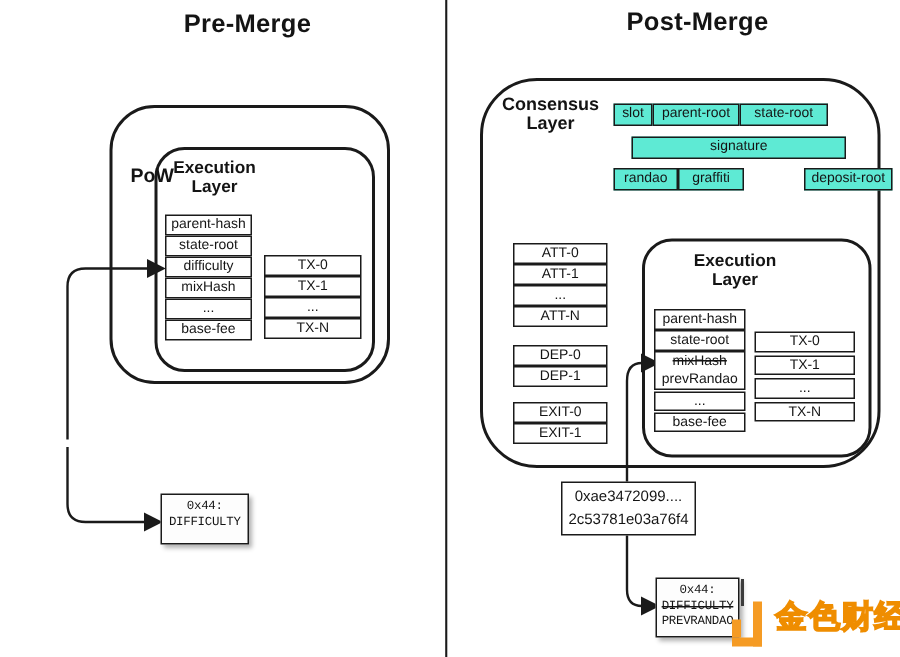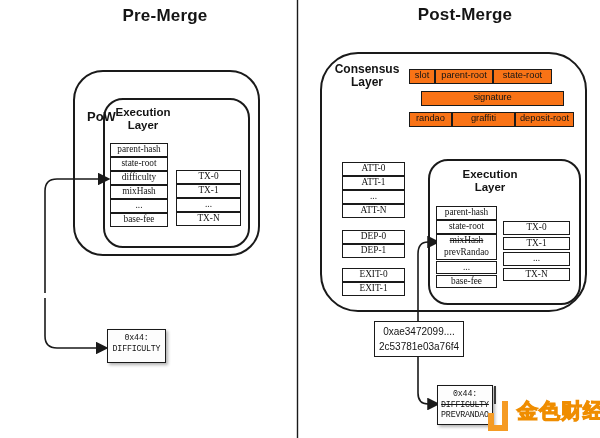--- a/index.html
+++ b/index.html
@@ -10,31 +10,31 @@
   }
   svg.overlay { position:absolute; left:0; top:0; z-index:1; }
   .ln { fill:none; stroke:var(--line,#1a1a1a); stroke-width:1.6; }
   .divider { stroke:var(--line,#1a1a1a); stroke-width:1.4; }
 
   .title { position:absolute; font-size:17px; font-weight:bold; text-align:center; z-index:2; letter-spacing:0.2px; }
   .rbox { position:absolute; border:2px solid var(--line,#1a1a1a); background:transparent; z-index:0; }
   .blabel { position:absolute; font-weight:bold; z-index:2; }
   .center2 { text-align:center; line-height:13px; }
 
-  .col { position:absolute; z-index:2;font-family:Liberation Serif, serif; }
+  .col { position:absolute; z-index:2; }
   .cell {
     border:1.5px solid var(--line,#1a1a1a); background:#fff; text-align:center;
     font-size:9.3px; height:13.5px; line-height:10px; margin-bottom:0.5px; overflow:hidden;
   }
   .cell.dbl { height:26px; line-height:11.5px; }
   .strike { text-decoration:line-through; }
 
   .crow { position:absolute; display:flex; z-index:2; }
   .ccell {
-    border:1.5px solid var(--line,#1a1a1a); background:#f97316; text-align:center;
+    border:1.5px solid var(--line,#1a1a1a); background:#5eead4; text-align:center;
     font-size:9.3px; height:15px; line-height:11.5px; overflow:hidden;
   }
 
   .valuebox {
     position:absolute; border:1.8px solid var(--line,#1a1a1a); background:#fff;
     text-align:center; z-index:3; overflow:hidden;
   }
   .slotbox {
     position:absolute; border:1.8px solid var(--line,#1a1a1a); background:#fdfdfd;
     text-align:center; z-index:3; font-family:"Liberation Mono", monospace;
@@ -108,22 +108,22 @@
   <div class="crow" style="left:409px; top:69px;">
     <div class="ccell" style="width:26px;">slot</div>
     <div class="ccell" style="width:58px;">parent-root</div>
     <div class="ccell" style="width:59px;">state-root</div>
   </div>
   <div class="crow" style="left:421px; top:91px;">
     <div class="ccell" style="width:143px;">signature</div>
   </div>
   <div class="crow" style="left:409px; top:112px;">
     <div class="ccell" style="width:43px;">randao</div>
-    <div class="ccell" style="width:63px;">graffiti</div>
-    <div class="ccell" style="width:59px;">deposit-root</div>
+    <div class="ccell" style="width:44px;">graffiti</div>
+    <div class="ccell" style="width:59px;margin-left:40px;">deposit-root</div>
   </div>
 
   <div class="col" style="left:342px; top:162px; width:63px;">
     <div class="cell">ATT-0</div>
     <div class="cell">ATT-1</div>
     <div class="cell">...</div>
     <div class="cell">ATT-N</div>
   </div>
   <div class="col" style="left:342px; top:230px; width:63px;">
     <div class="cell">DEP-0</div>

